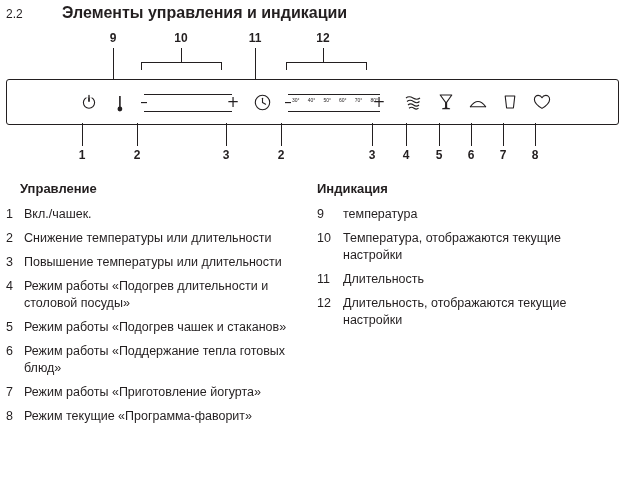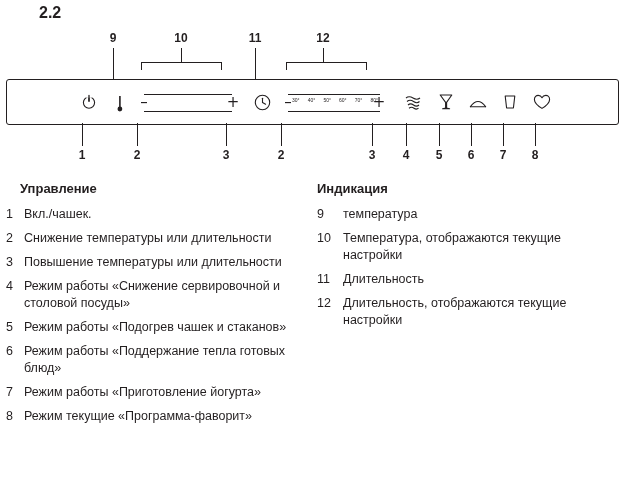--- a/index.html
+++ b/index.html
@@ -19,25 +19,24 @@
   
   .header {
     position: absolute;
     top: 4px;
     left: 6px;
     width: 613px;
     display: flex;
     align-items: baseline;
   }
   .header .num {
-    font-size: 16px;
-    font-weight: bold;
+    font-size: 12px;
+    font-weight: normal;
     width: 56px;
     flex: none;
-    margin-left: 33px;
   }
   .header .title {
     font-size: 16px;
     font-weight: bold;
   }
 
   
   .callouts-top {
     position: absolute;
     top: 31px;
@@ -172,20 +171,21 @@
   }
   .list.left .row .idx { width: 18px; }
   .list.right .row .idx { width: 26px; }
   .row .txt { flex: 1; }
 </style>
 </head>
 <body>
 
 <div class="header">
   <span class="num">2.2</span>
+  <span class="title">Элементы управления и индикации</span>
 </div>
 
 <div class="callouts-top">
   <span style="left:113px;">9</span>
   <span style="left:181px;">10</span>
   <span style="left:255px;">11</span>
   <span style="left:323px;">12</span>
 </div>
 
 <div class="lead" style="left:113px; top:48px; height:48px;"></div>
@@ -315,21 +315,21 @@
   <div class="row">
     <span class="idx">2</span>
     <span class="txt">Снижение температуры или длительности</span>
   </div>
   <div class="row">
     <span class="idx">3</span>
     <span class="txt">Повышение температуры или длительности</span>
   </div>
   <div class="row">
     <span class="idx">4</span>
-    <span class="txt">Режим работы «Снижение сервировочной и столовой посуды»</span>
+    <span class="txt">Режим работы «Подогрев длительности и столовой посуды»</span>
   </div>
   <div class="row">
     <span class="idx">5</span>
     <span class="txt">Режим работы «Подогрев чашек и стаканов»</span>
   </div>
   <div class="row">
     <span class="idx">6</span>
     <span class="txt">Режим работы «Поддержание тепла готовых блюд»</span>
   </div>
   <div class="row">

